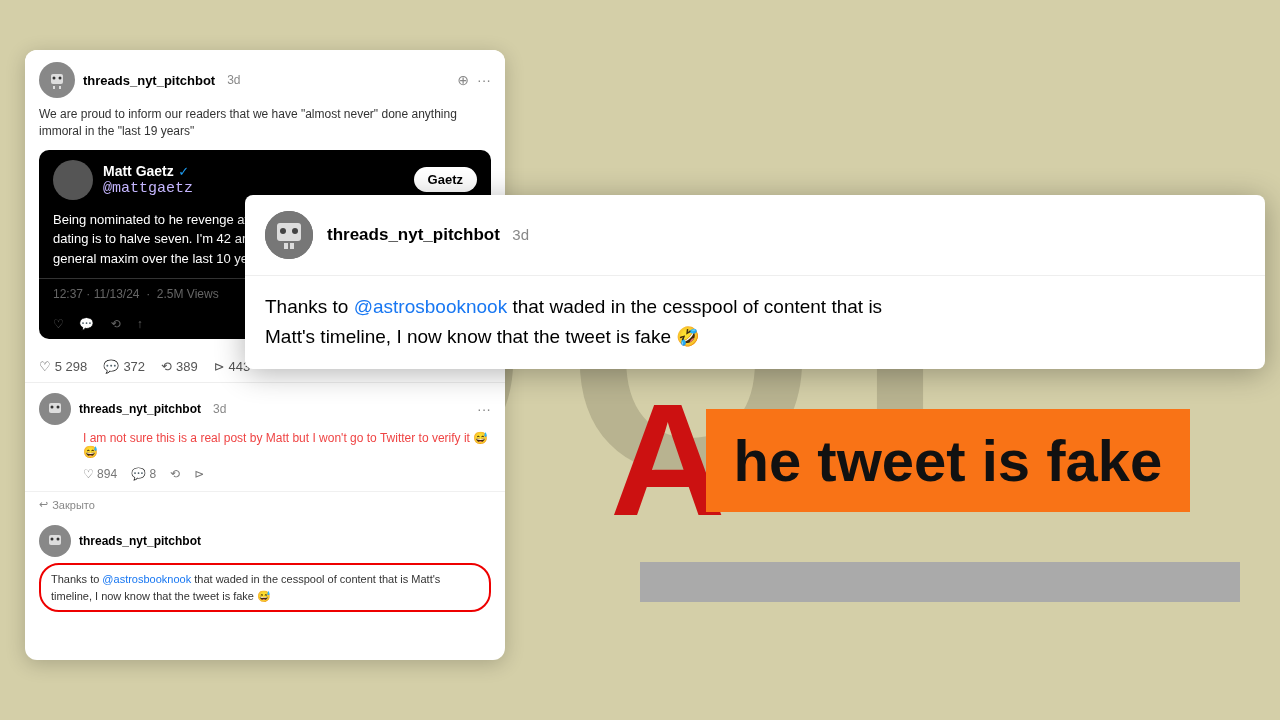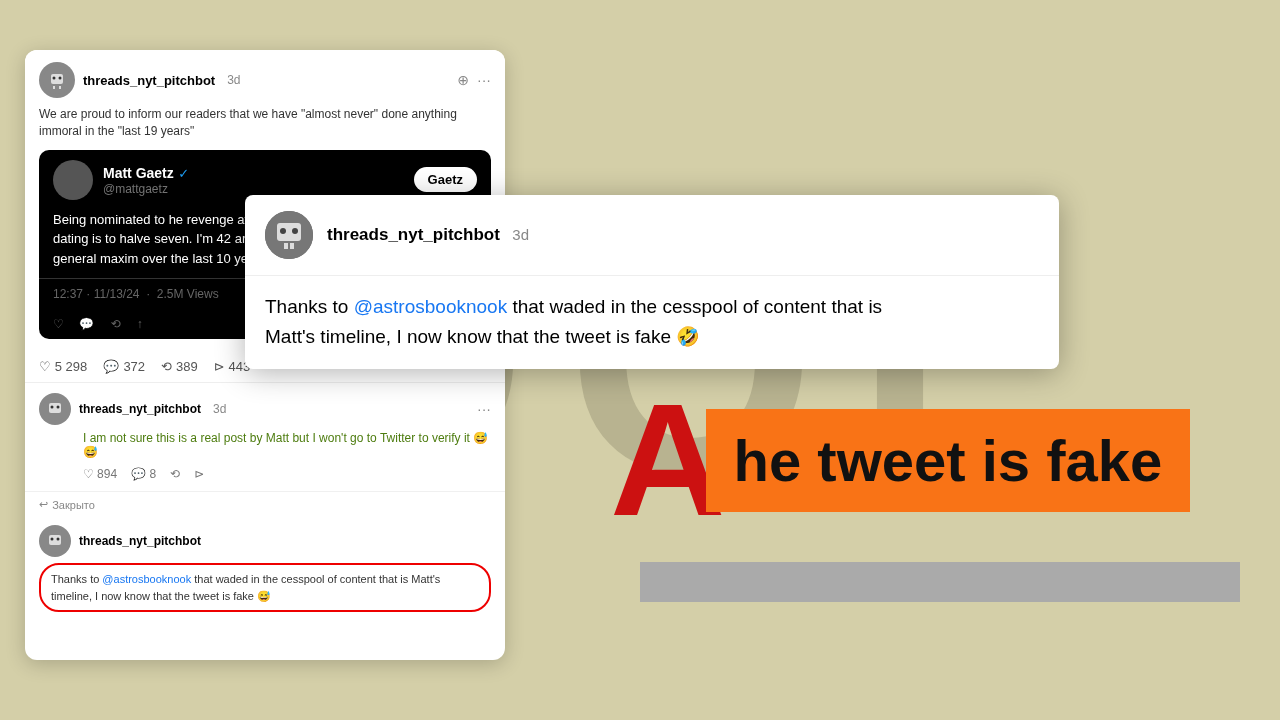--- a/index.html
+++ b/index.html
@@ -125,22 +125,23 @@
       font-size: 14px;
       color: #fff;
     }
 
     .tweet-verified {
       color: #1d9bf0;
       font-size: 13px;
     }
 
     .tweet-handle {
-      font-size: 12px;
-      color: #737373;
+      font-size: 15px;
+      color: #c4b5fd;
+      font-family: Liberation Mono, monospace;
     }
 
     .follow-btn {
       margin-left: auto;
       background: #fff;
       color: #000;
       border: none;
       border-radius: 20px;
       padding: 5px 14px;
       font-weight: 700;
@@ -194,21 +195,21 @@
 
     .second-post-header {
       display: flex;
       align-items: center;
       gap: 8px;
       margin-bottom: 6px;
     }
 
     .second-post-text {
       font-size: 12px;
-      color: #4d7c0f;
+      color: #ef4444;
       margin-left: 44px;
     }
 
     .second-post-reactions {
       display: flex;
       gap: 14px;
       margin-left: 44px;
       margin-top: 8px;
       color: #777;
       font-size: 12px;
@@ -247,21 +248,21 @@
 
     .mention-link {
       color: #1877f2;
     }
 
     
     .right-popup {
       position: absolute;
       top: 195px;
       left: 245px;
-      width: 814px;
+      width: 1020px;
       background: #fff;
       border-radius: 8px;
       box-shadow: 0 4px 30px rgba(0,0,0,0.3);
       z-index: 20;
       overflow: hidden;
     }
 
     .popup-header {
       display: flex;
       align-items: center;

